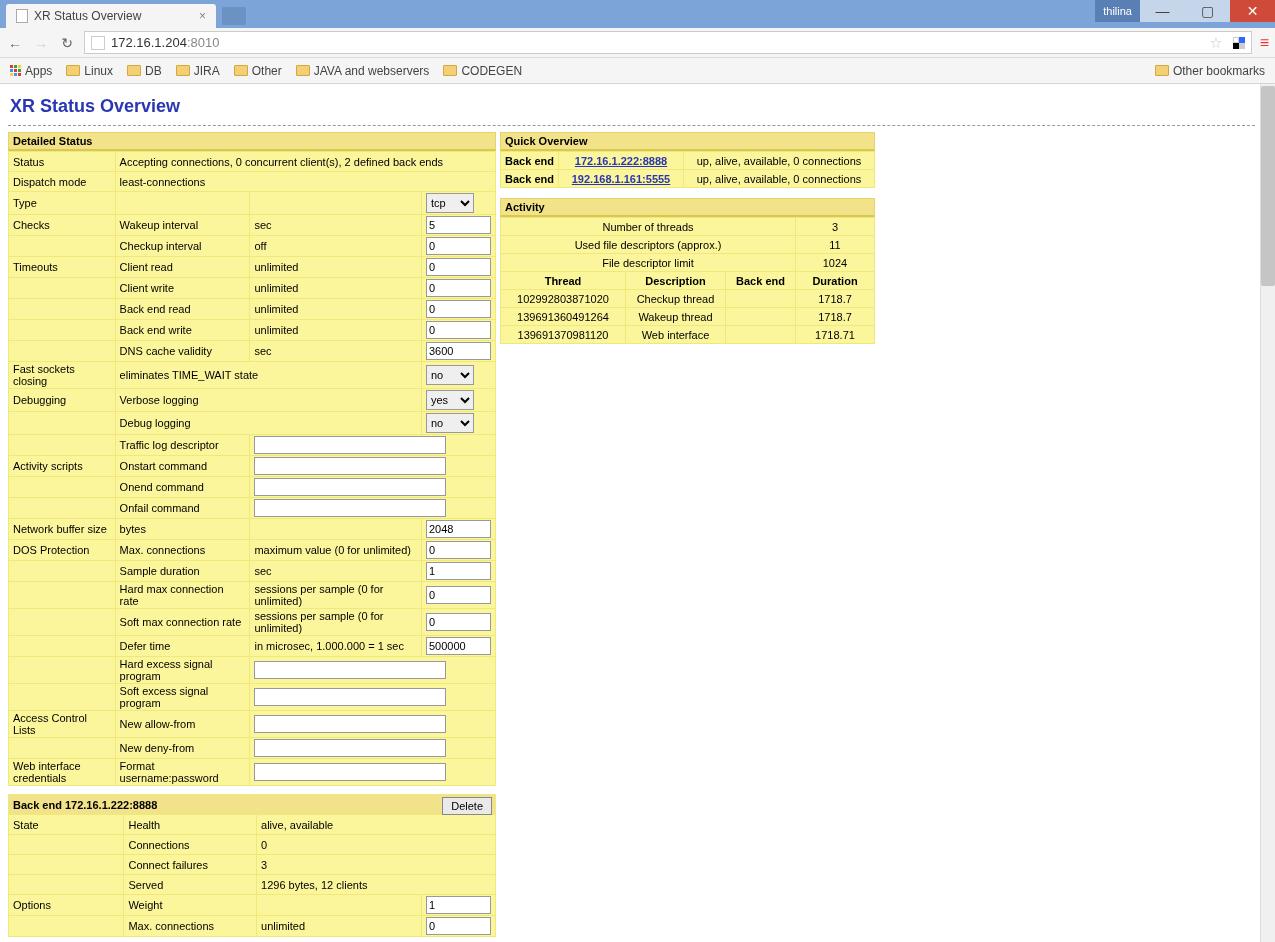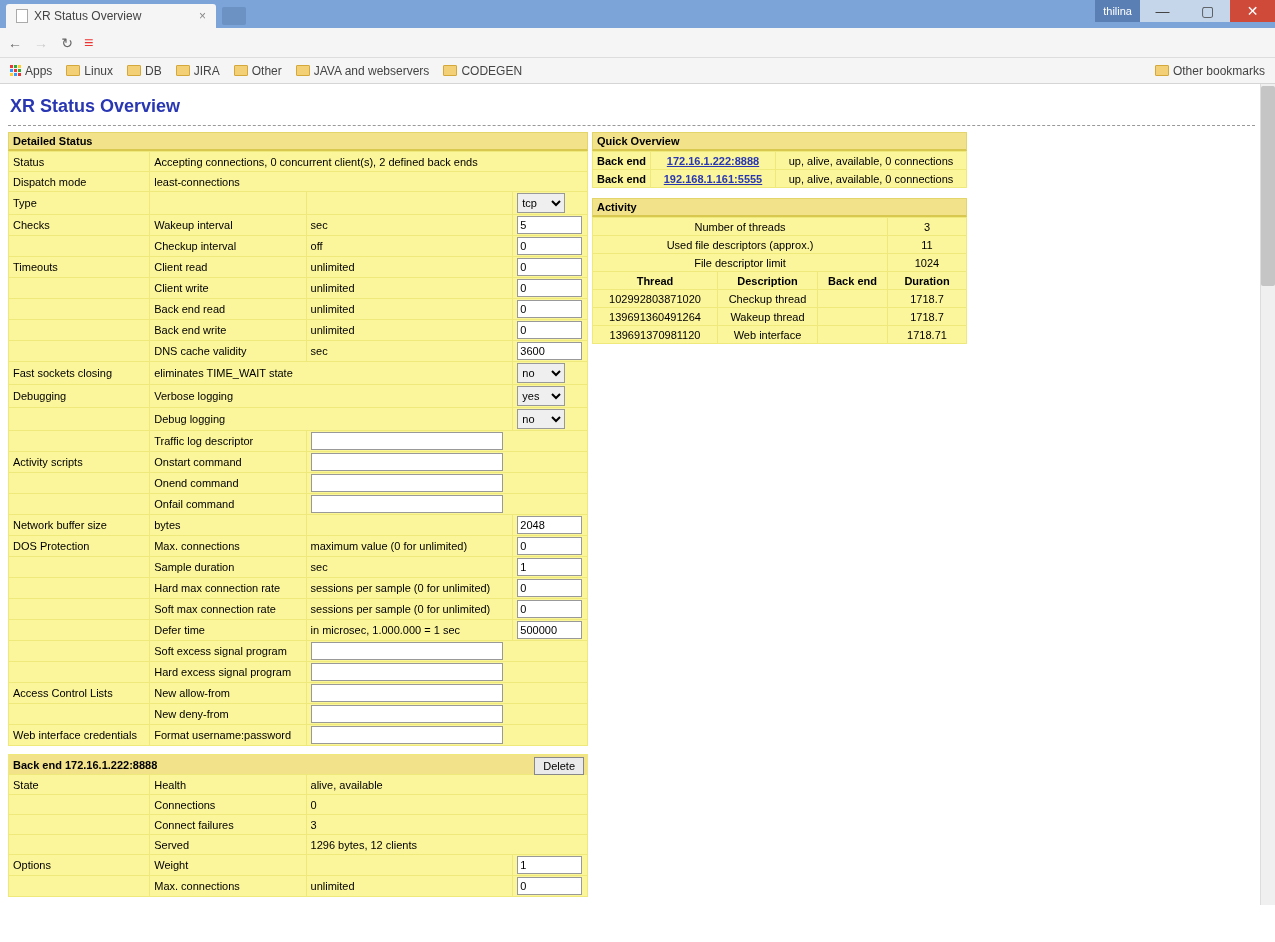--- a/index.html
+++ b/index.html
@@ -43,21 +43,21 @@
 
 .content { display: flex; padding: 8px; position: relative; }
 .content-inner { flex: 1; padding-right: 12px; }
 .scrollbar { width: 15px; background: #f0f0f0; position: absolute; right: 0; top: 0; bottom: 0; border-left: 1px solid #ddd;}
 .scroll-thumb { background: #c5c5c5; height: 200px; margin-top: 2px; border-radius: 2px;}
 
 h1.page-title { color: #2937b3; font-weight: bold; font-size: 18px; margin: 4px 0 8px 2px; }
 .dashed { border: none; border-top: 1px dashed #999; margin: 4px 0 6px 0; }
 
 .two-col { display: flex; gap: 0; }
-.left-col { width: 580px; }
+.left-col { width: 488px; }
 .right-col { width: 375px; margin-left: 4px;}
 
 .section-head { background: #f2e28a; font-weight: bold; padding: 2px 4px; border: 1px solid #e4d56a; border-bottom: 2px solid #d9c850; }
 .yellow-table { width: 100%; border-collapse: collapse; }
 .yellow-table td { background: #fbf59b; border: 1px solid #efe87a; padding: 1px 4px; vertical-align: middle; height: 20px; }
 .yellow-table td.hdrrow { background: #f2e28a; font-weight: bold; position: relative; }
 .yellow-table input[type=text] { width: 65px; font-size: 11px; border: 1px solid #999; height: 18px; padding: 0 2px; background: #fff;}
 .yellow-table input.wide { width: 192px; }
 .yellow-table select { font-size: 11px; border: 1px solid #999; height: 20px; width: 48px; background: #efefef;}
 .btn { background: #eaeaea; border: 1px solid #888; font-size: 11px; padding: 2px 8px; cursor: pointer; }
@@ -91,20 +91,34 @@
     <div class="win-btn win-min">—</div>
     <div class="win-btn win-max">▢</div>
     <div class="win-btn win-close">✕</div>
   </div>
 </div>
 
 <div class="nav-bar">
   <span class="nav-icon">←</span>
   <span class="nav-icon disabled">→</span>
   <span class="nav-icon">↻</span>
+  <div class="omnibox">
+    <span class="page-icon"></span>
+    <span>172.16.1.204</span>
+      <span style="color:#888">:8010</span>
+    <div class="omnibox-right">
+      <span class="star">☆</span>
+      <span style="display:inline-grid;grid-template-columns:6px 6px;grid-template-rows:6px 6px;">
+          <i style="background:#fff;border:1px solid #ccc"></i>
+          <i style="background:#36f"></i>
+          <i style="background:#000"></i>
+          <i style="background:#ccc"></i>
+        </span>
+    </div>
+  </div>
   <span class="menu-lines">≡</span>
 </div>
 
 <div class="bookmark-bar">
   <span class="bm-item">
       <span class="apps-icon">
         <i></i>
         <i></i>
         <i></i>
         <i></i>
@@ -279,26 +293,26 @@
                 <td><input type="text" value="0" style=""></td>
               </tr>
     <tr>
                 <td></td>
                 <td>Defer time</td>
                 <td>in microsec, 1.000.000 = 1 sec</td>
                 <td><input type="text" value="500000" style=""></td>
               </tr>
     <tr>
                 <td></td>
+                <td>Hard excess signal program</td>
+                <td colspan="2"><input type="text" class="wide" style=""></td>
+              </tr>
+    <tr>
+                <td></td>
                 <td>Soft excess signal program</td>
-                <td colspan="2"><input type="text" class="wide" style=""></td>
-              </tr>
-    <tr>
-                <td></td>
-                <td>Hard excess signal program</td>
                 <td colspan="2"><input type="text" class="wide" style=""></td>
               </tr>
     <tr>
                 <td>Access Control Lists</td>
                 <td>New allow-from</td>
                 <td colspan="2"><input type="text" class="wide" style=""></td>
               </tr>
     <tr>
                 <td></td>
                 <td>New deny-from</td>

